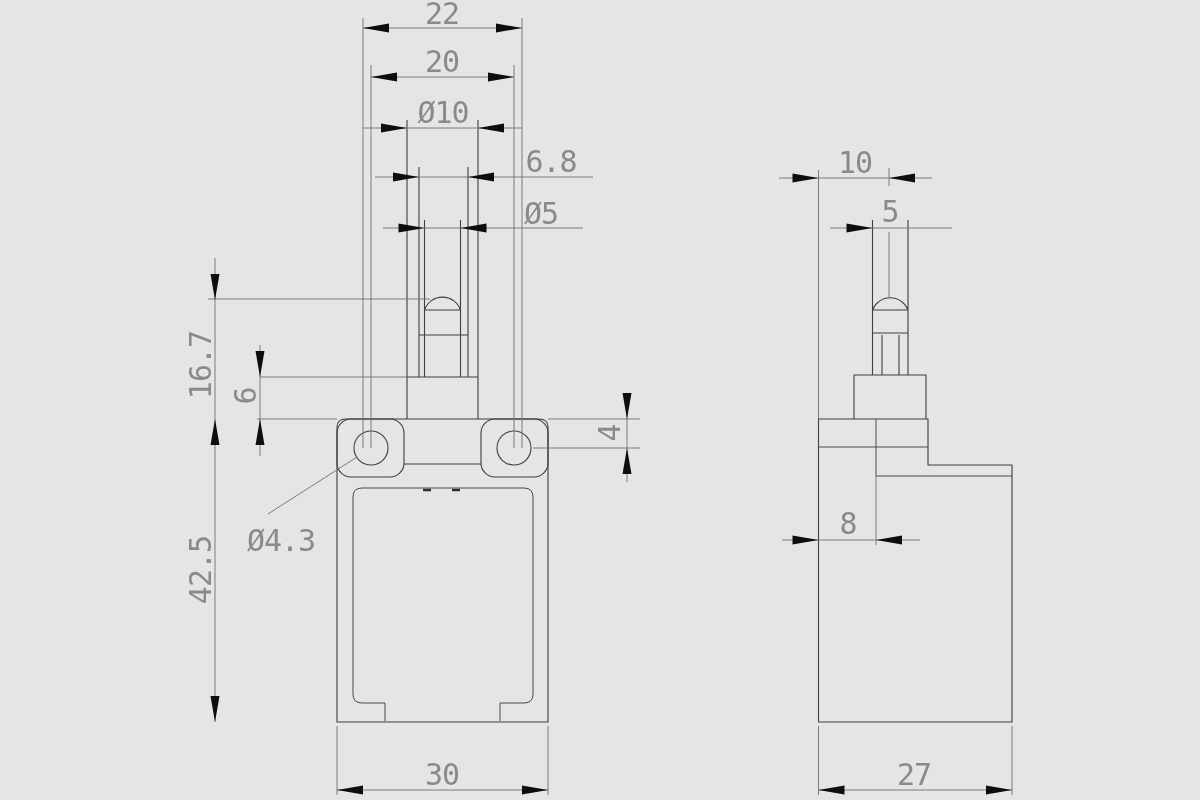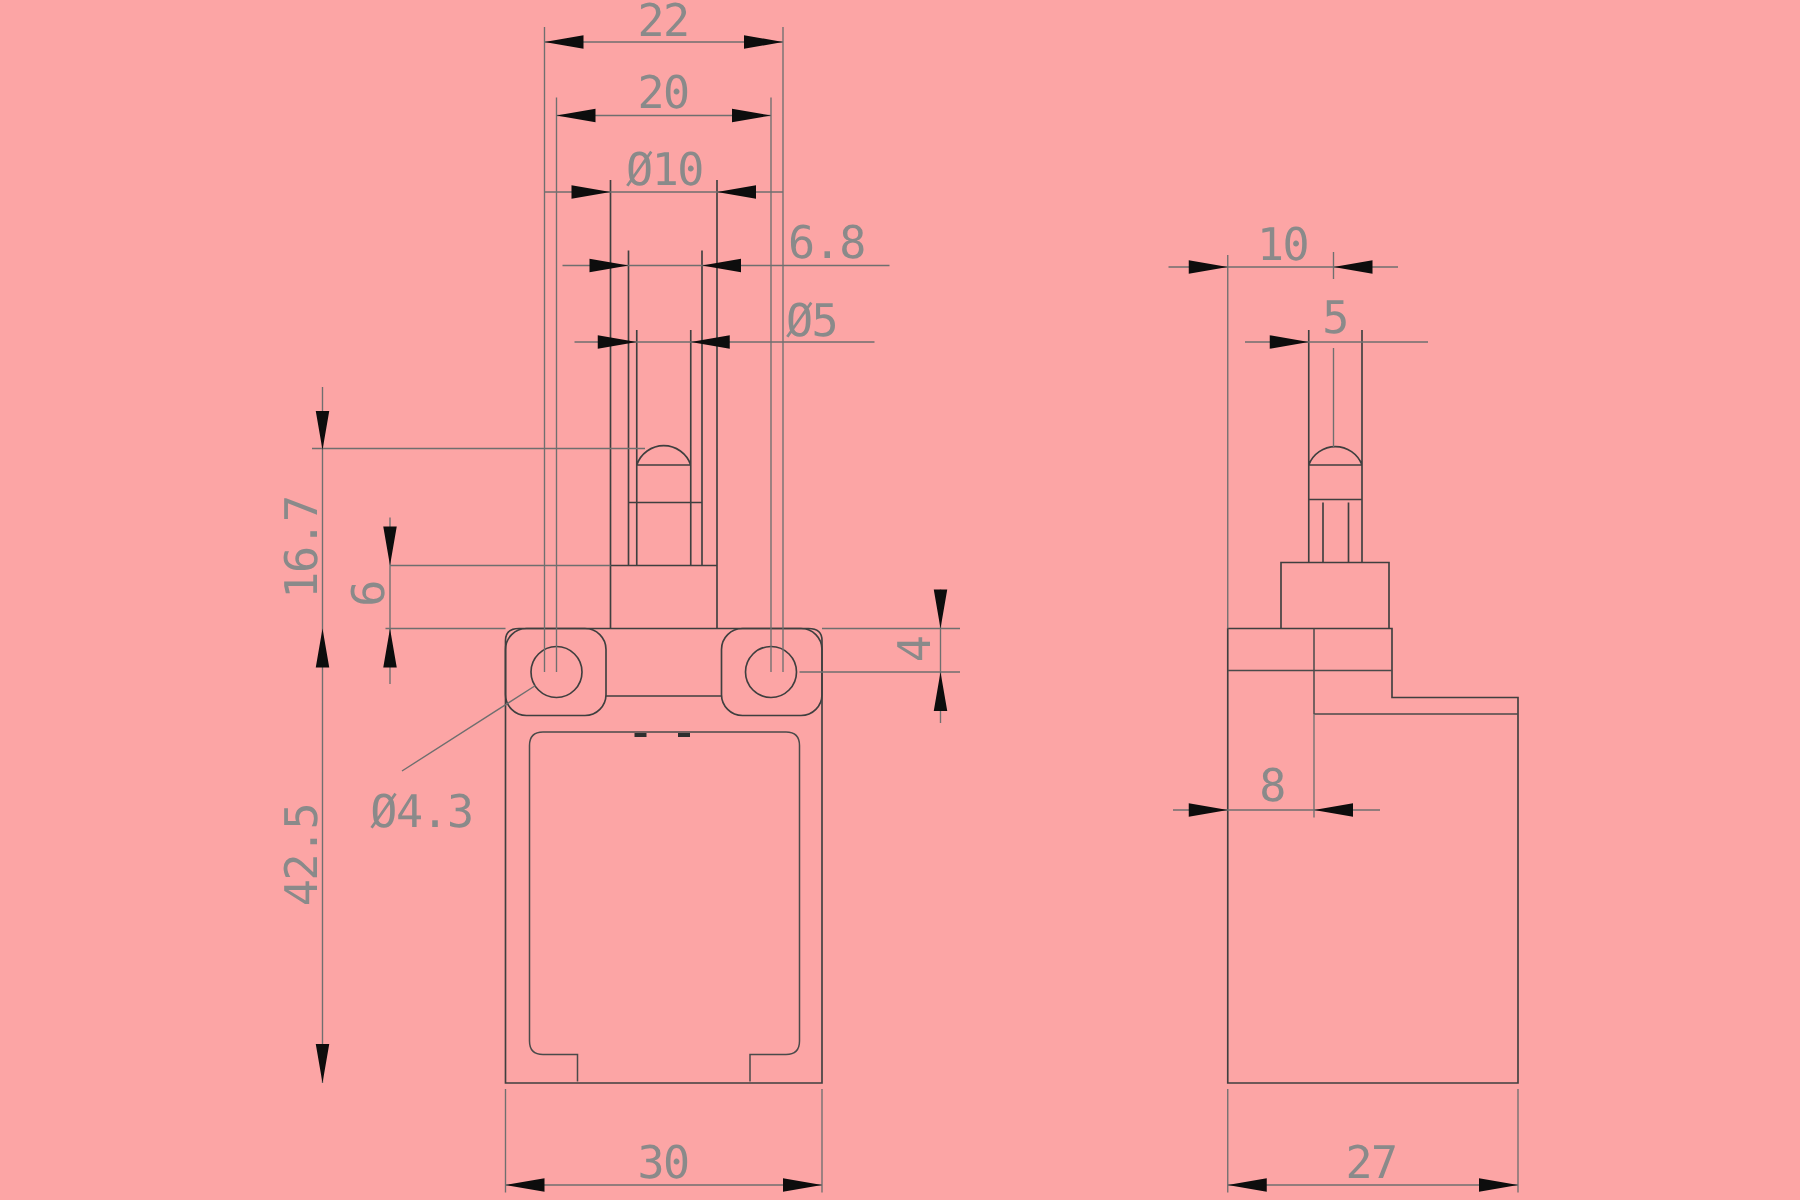--- a/index.html
+++ b/index.html
@@ -1,16 +1,16 @@
 <!DOCTYPE html>
 <html><head>
 <meta charset="utf-8">
 <style>
   html,body{margin:0;padding:0;background:#ffffff;}
-  .stage{width:1200px;height:800px;position:relative;background:#fca5a5;overflow:hidden;}
+  .stage{width:1200px;height:800px;position:relative;background:#e5e5e5;overflow:hidden;}
   svg{display:block;}
   .geo{stroke:#3f3f3f;stroke-width:1.1;fill:none;}
   .geo2{stroke:#4a4a4a;stroke-width:1;fill:none;}
   .dim{stroke:#6f6f6f;stroke-width:0.9;fill:none;}
   .arr{fill:#0d0d0d;stroke:none;}
   .lbl{font-family:"DejaVu Sans Mono","Liberation Mono",monospace;font-size:30px;fill:#8a8a8a;letter-spacing:-1px;}
   .tick{stroke:#2e2e2e;stroke-width:2.6;fill:none;}
 </style>
 </head>
 <body>

